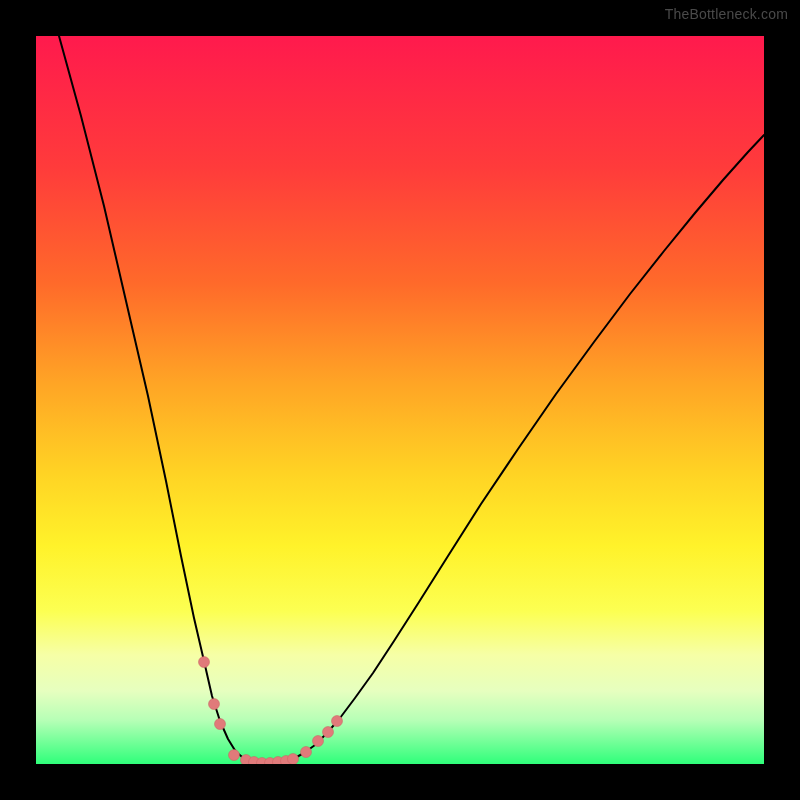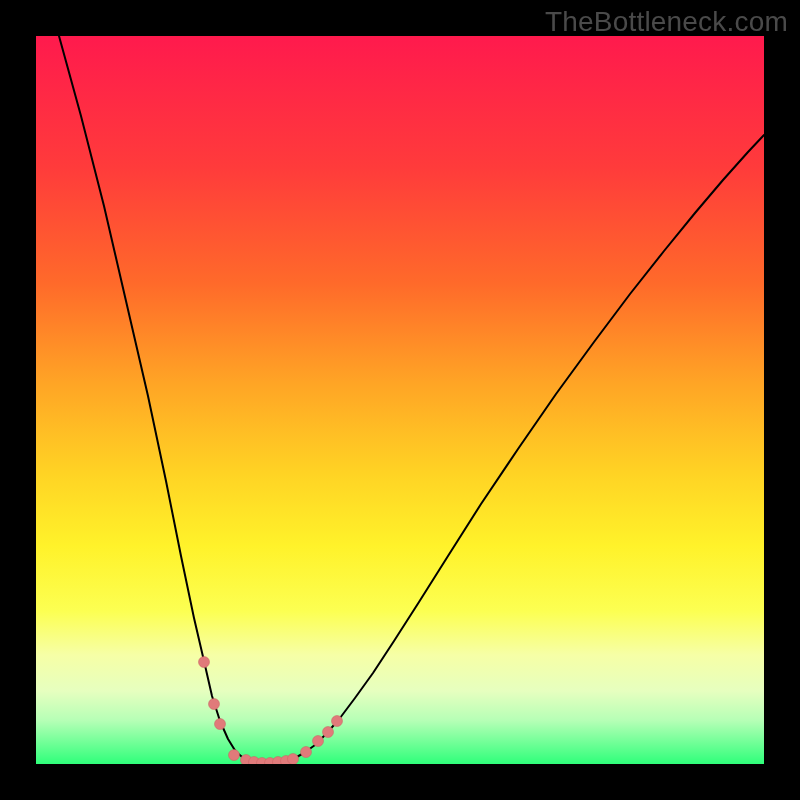--- a/index.html
+++ b/index.html
@@ -37,21 +37,21 @@
       #f6ffa6 85%,
       #e6ffbf 90%,
       #b6ffb6 94%,
       #2fff7a 100%);
   }
   .watermark {
     position: absolute;
     top: 6px;
     right: 12px;
     color: #4a4a4a;
-    font-size: 28px;
+    font-size: 14px;
     letter-spacing: 0.2px;
     user-select: none;
     font-family: Arial, Helvetica, sans-serif;
   }
   svg.curves {
     position: absolute;
     top: 0;
     left: 0;
     width: 728px;
     height: 728px;

